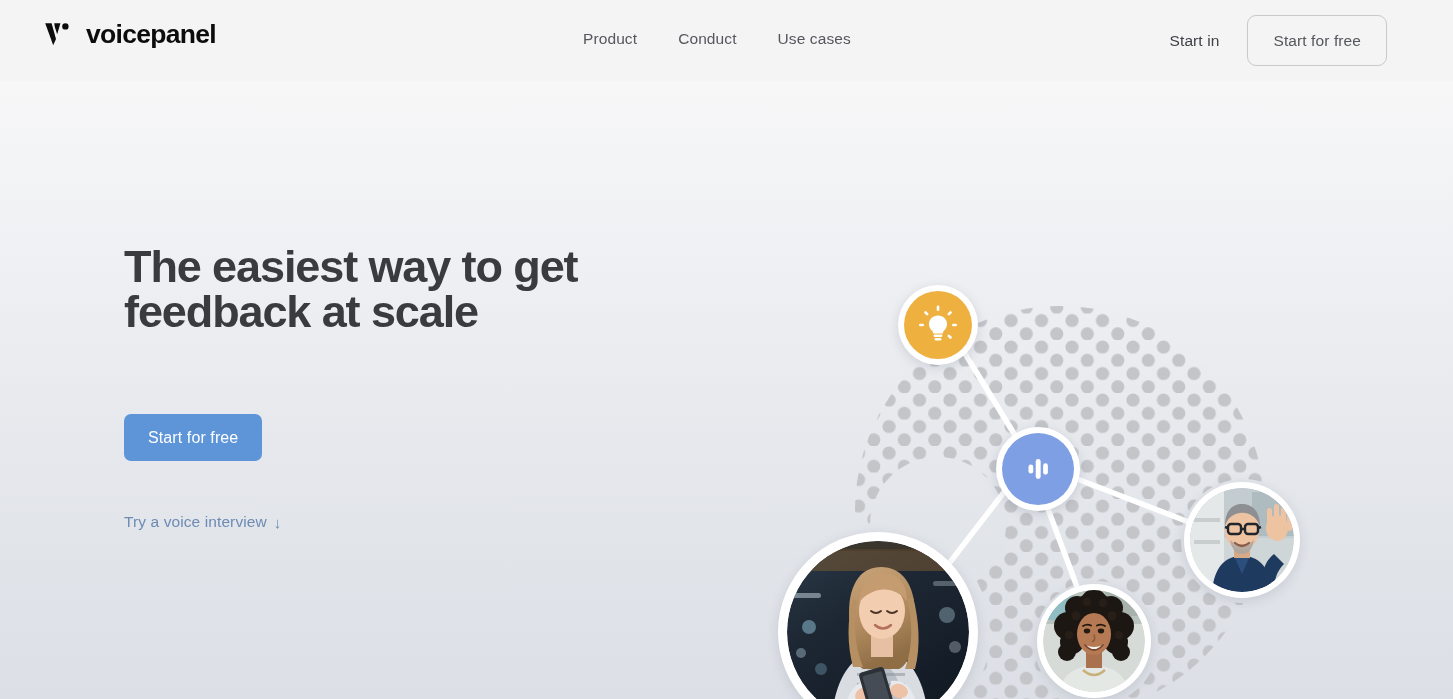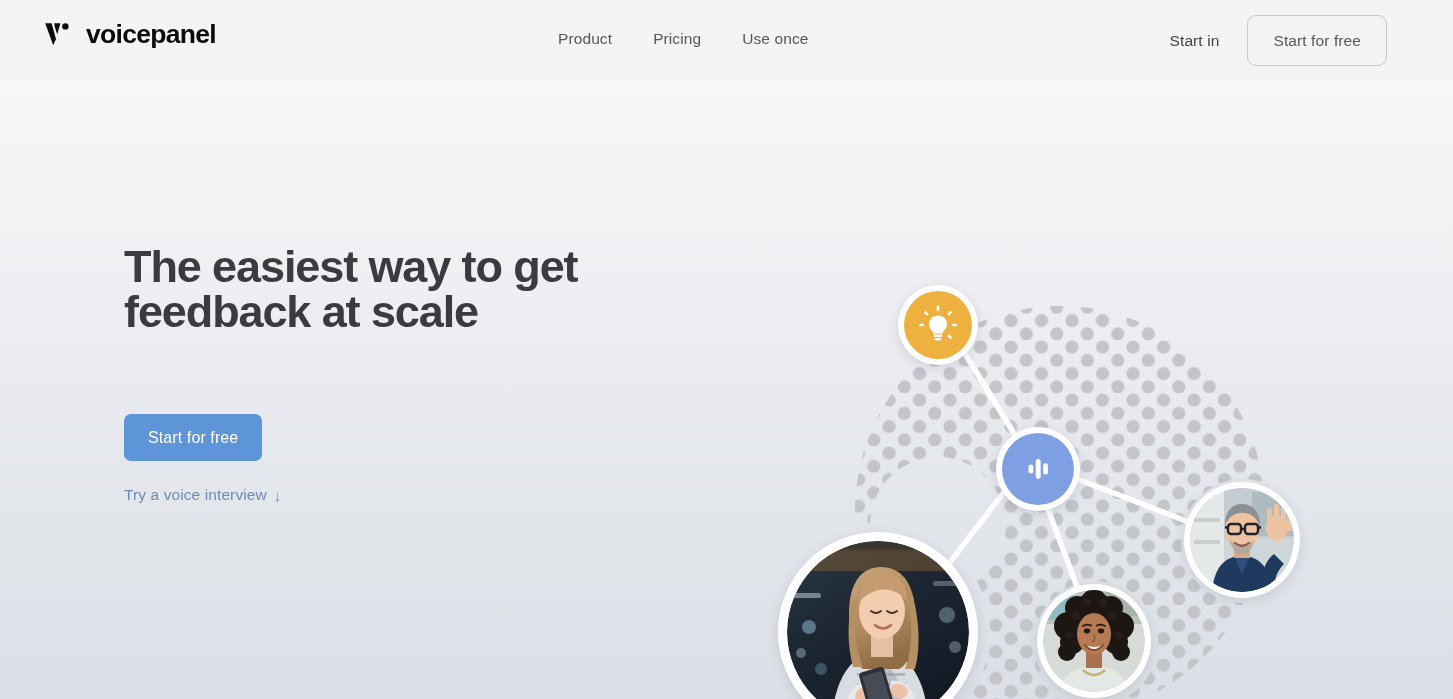--- a/index.html
+++ b/index.html
@@ -53,21 +53,21 @@
   .brand-name {
     font-size: 26.5px;
     font-weight: 700;
     letter-spacing: -0.7px;
     color: #0c0c0d;
     line-height: 1;
   }
 
   .nav {
     position: absolute;
-    left: 558px;
+    left: 583px;
     top: 30px;
     display: flex;
     align-items: center;
     gap: 41px;
   }
   .nav a {
     font-size: 15.5px;
     color: #55575c;
     text-decoration: none;
     letter-spacing: 0.1px;
@@ -185,21 +185,21 @@
     color: #ffffff;
     letter-spacing: 0.1px;
     cursor: pointer;
     white-space: nowrap;
   }
 
   .try-link {
     display: inline-flex;
     align-items: center;
     gap: 7px;
-    margin-top: 25px;
+    margin-top: 52px;
     font-size: 15.5px;
     color: #6d8bb4;
     text-decoration: none;
     letter-spacing: 0.1px;
     cursor: pointer;
   }
   .try-link .arrow { font-size: 15px; line-height: 1; }
 
   
   .graphic {
@@ -258,22 +258,22 @@
       <svg class="brand-mark" viewBox="0 0 30 26" aria-hidden="true">
         <path d="M1.2 2.2 L7.6 2.2 L12.0 18.0 L9.2 24.2 Z" fill="#0c0c0d"></path>
         <path d="M10.2 2.2 L16.4 2.2 L13.2 13.2 L10.8 6.0 Z" fill="#0c0c0d"></path>
         <circle cx="21.4" cy="5.4" r="3.2" fill="#0c0c0d"></circle>
       </svg>
       <span class="brand-name">voicepanel</span>
     </a>
 
     <nav class="nav">
       <a href="#">Product</a>
-      <a href="#">Pricing</a>
-      <a href="#">Use once</a>
+      <a href="#">Conduct</a>
+      <a href="#">Use cases</a>
     </nav>
 
     <div class="header-right">
       <a class="signin" href="#">Start in</a>
       <button class="btn-outline">Start for free</button>
     </div>
 
   </header>
 
   <section class="hero">

